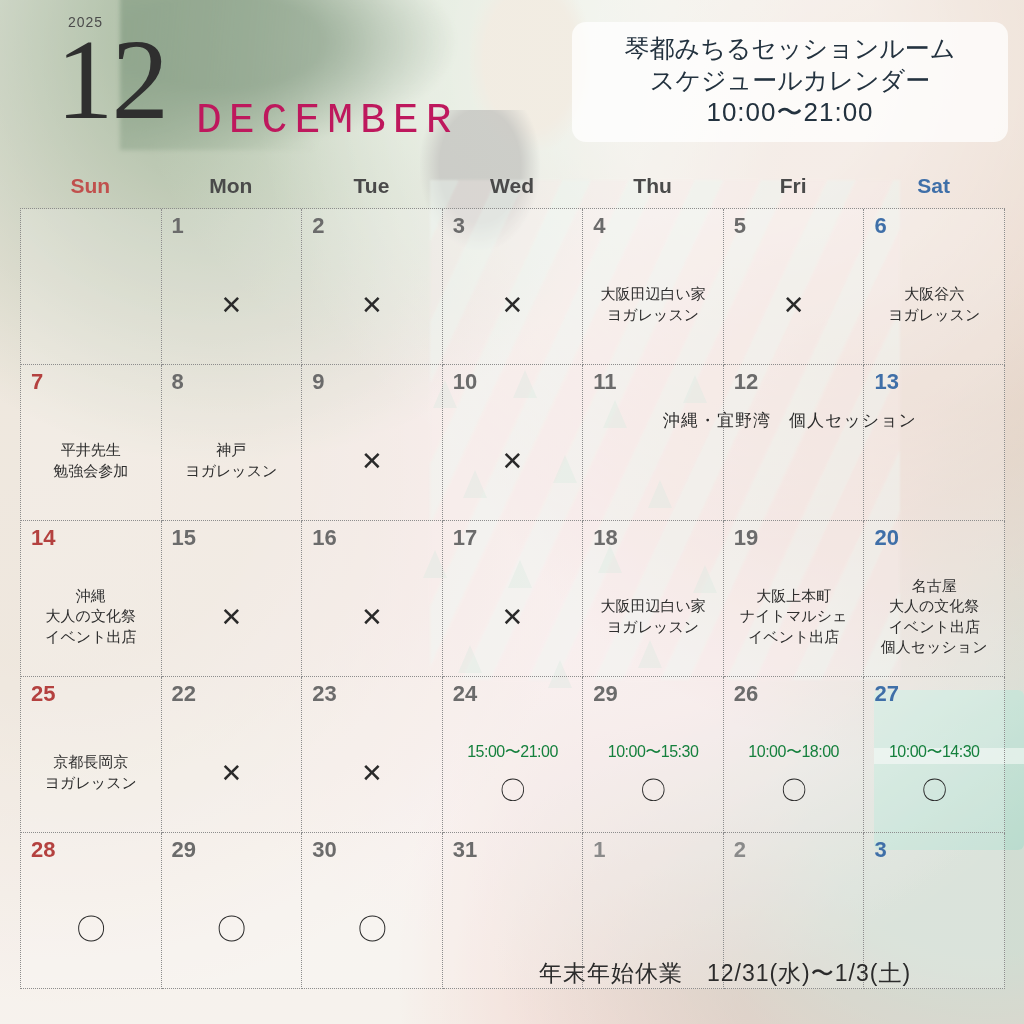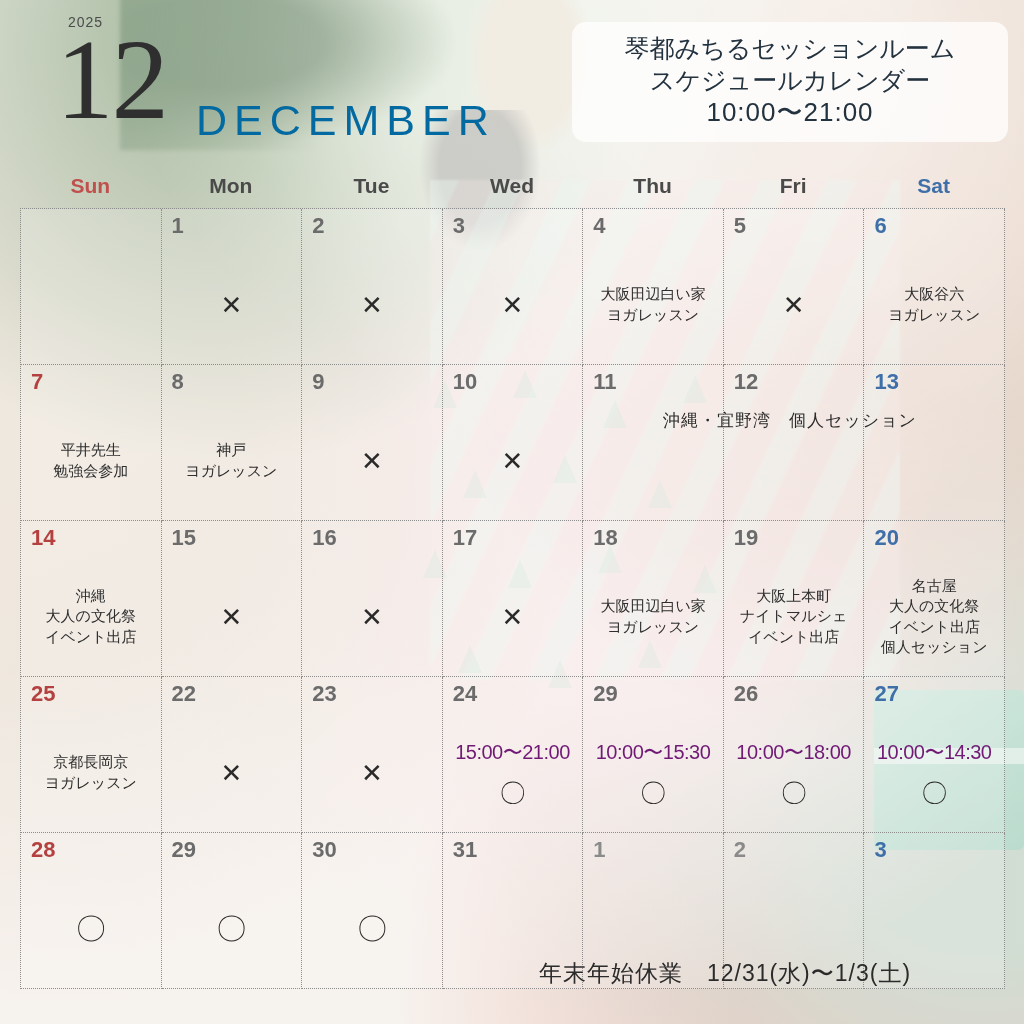--- a/index.html
+++ b/index.html
@@ -131,22 +131,22 @@
     font-weight: 400;
     font-family: "Liberation Serif", serif;
     letter-spacing: -2px;
   }
   .month-name {
     position: absolute;
     left: 196px;
     top: 96px;
     font-size: 43px;
     letter-spacing: 7px;
-    color: #0369a1;
-    font-family: Liberation Sans, sans-serif;
+    color: #be185d;
+    font-family: Liberation Mono, monospace;
   }
   .title-box {
     position: absolute;
     right: 16px;
     top: 22px;
     width: 392px;
     padding: 10px 22px 12px;
     background: rgba(255,255,255,0.74);
     border-radius: 14px;
     text-align: center;
@@ -239,22 +239,22 @@
   }
   .mark {
     font-size: 26px;
     color: #2a2a2a;
     line-height: 1;
   }
   .mark.big {
     font-size: 30px;
   }
   .time {
-    font-size: 20px;
-    color: #701a75;
+    font-size: 16px;
+    color: #15803d;
     margin-bottom: 14px;
     letter-spacing: -0.5px;
   }
 
   
   .span-note {
     position: absolute;
     display: flex;
     align-items: center;
     justify-content: center;

